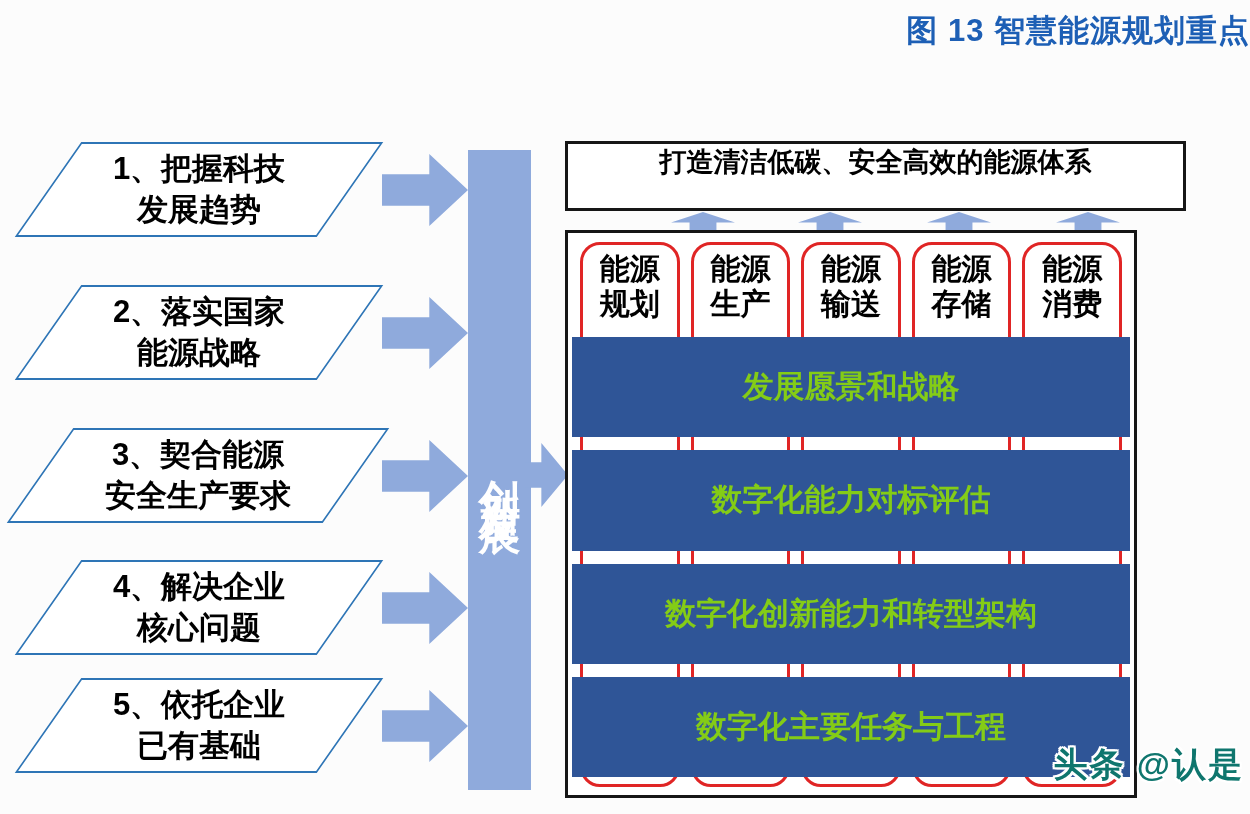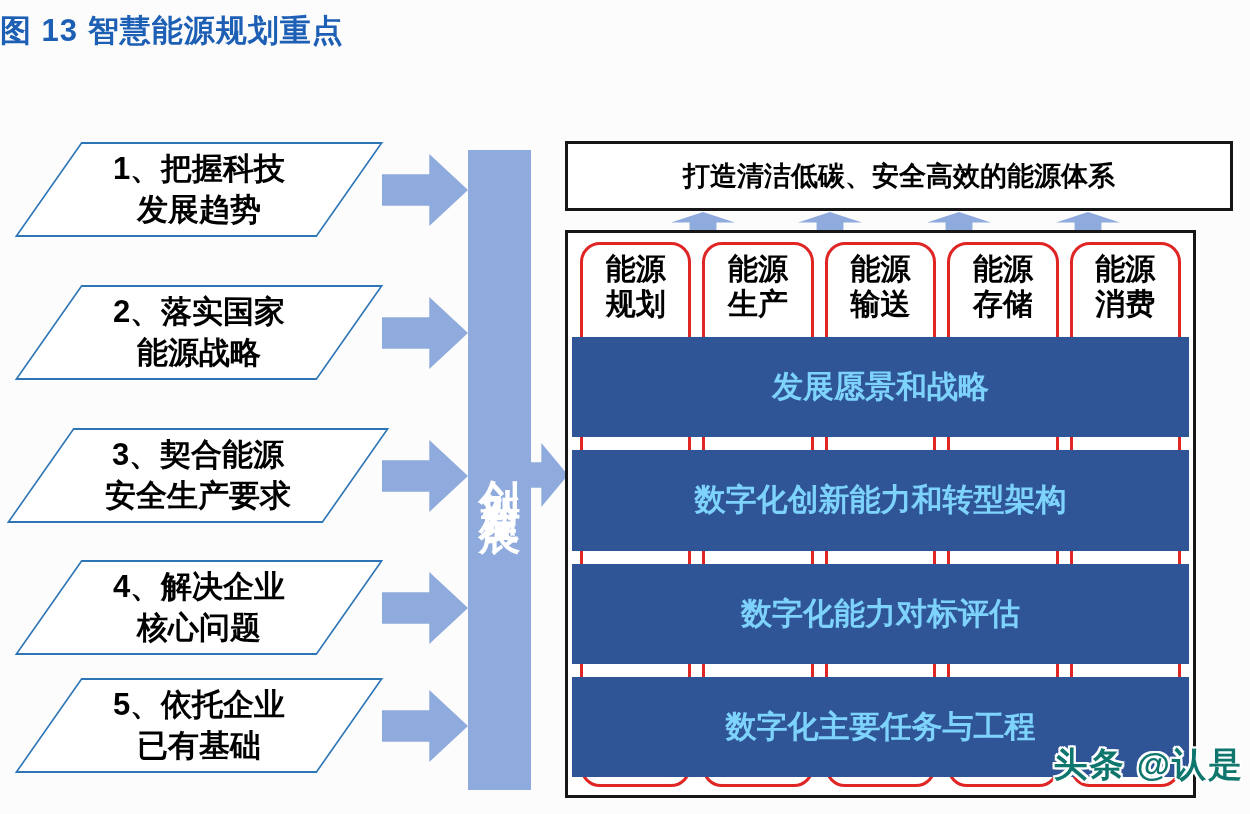--- a/index.html
+++ b/index.html
@@ -7,21 +7,21 @@
   body {
     position:relative;
     background:#fcfcfc;
     font-family:"Liberation Sans", sans-serif;
     overflow:hidden;
     color:#000;
   }
 
   .title {
     position:absolute; top:10px; left:0; width:100%;
-    text-align:left;
+    text-align:right;
     font-size:31px; font-weight:bold;
     color:#1d5fb5;
     letter-spacing:1px;
   }
 
   
   .drv { position:absolute; left:0; width:470px; height:95px; }
   .drv-0 { top:142px; }
   .drv-1 { top:285px; }
   .drv-2 { top:428px; }
@@ -68,44 +68,44 @@
   .big-arrow {
     position:absolute; left:525px; top:443px;
     width:43px; height:64px;
     background:#8faadc;
     clip-path:polygon(0 30%, 38% 30%, 38% 0, 100% 50%, 38% 100%, 38% 70%, 0 70%);
   }
 
   
   .goal {
     position:absolute; left:565px; top:141px;
-    width:668px; height:70px;
+    width:621px; height:70px;
     background:#ffffff;
     border:3px solid #161616;
-    display:flex; align-items:center; justify-content:center;
+    display:flex; justify-content:center;
     font-size:27px; font-weight:bold;
     white-space:nowrap;
   }
 
   
   .u-arrow {
     position:absolute; top:212px;
     width:64px; height:20px;
     background:#8faadc;
     clip-path:polygon(50% 0, 100% 52%, 71% 52%, 71% 100%, 29% 100%, 29% 52%, 0 52%);
   }
   .ua-0 { left:671px; }
   .ua-1 { left:798px; }
   .ua-2 { left:927px; }
   .ua-3 { left:1056px; }
 
   
   .matrix {
     position:absolute; left:565px; top:230px;
-    width:631px; height:568px;
+    width:572px; height:568px;
     background:#ffffff;
     border:3px solid #161616;
   }
   .cols {
     position:absolute; left:12px; right:12px; top:9px; bottom:8px;
     display:flex; gap:11px;
   }
   .col {
     flex:1;
     background:#ffffff;
@@ -117,21 +117,21 @@
     text-align:center;
     font-size:30px; font-weight:bold; line-height:1.18;
   }
   .bars {
     position:absolute; left:4px; right:4px; top:104px; bottom:18px;
     display:flex; flex-direction:column; gap:13px;
   }
   .bar {
     flex:1;
     background:#2f5597;
-    color:#7dd3fc;
+    color:#84cc16;
     display:flex; align-items:center; justify-content:center;
     font-size:31px; font-weight:bold;
     white-space:nowrap;
     font-family:Liberation Mono, monospace;
   }
 
   
   .watermark {
     position:absolute; top:742px; right:6px;
     font-size:34px; font-weight:bold;
@@ -243,24 +243,24 @@
         <div>消费</div>
       </div>
     </div>
   </div>
 
   <div class="bars">
     <div class="bar">
       <span>发展愿景和战略</span>
     </div>
     <div class="bar">
+      <span>数字化能力对标评估</span>
+    </div>
+    <div class="bar">
       <span>数字化创新能力和转型架构</span>
     </div>
     <div class="bar">
-      <span>数字化能力对标评估</span>
-    </div>
-    <div class="bar">
       <span>数字化主要任务与工程</span>
     </div>
   </div>
 </div>
 
 <div class="watermark">头条 @认是</div>
 
 </body></html>

